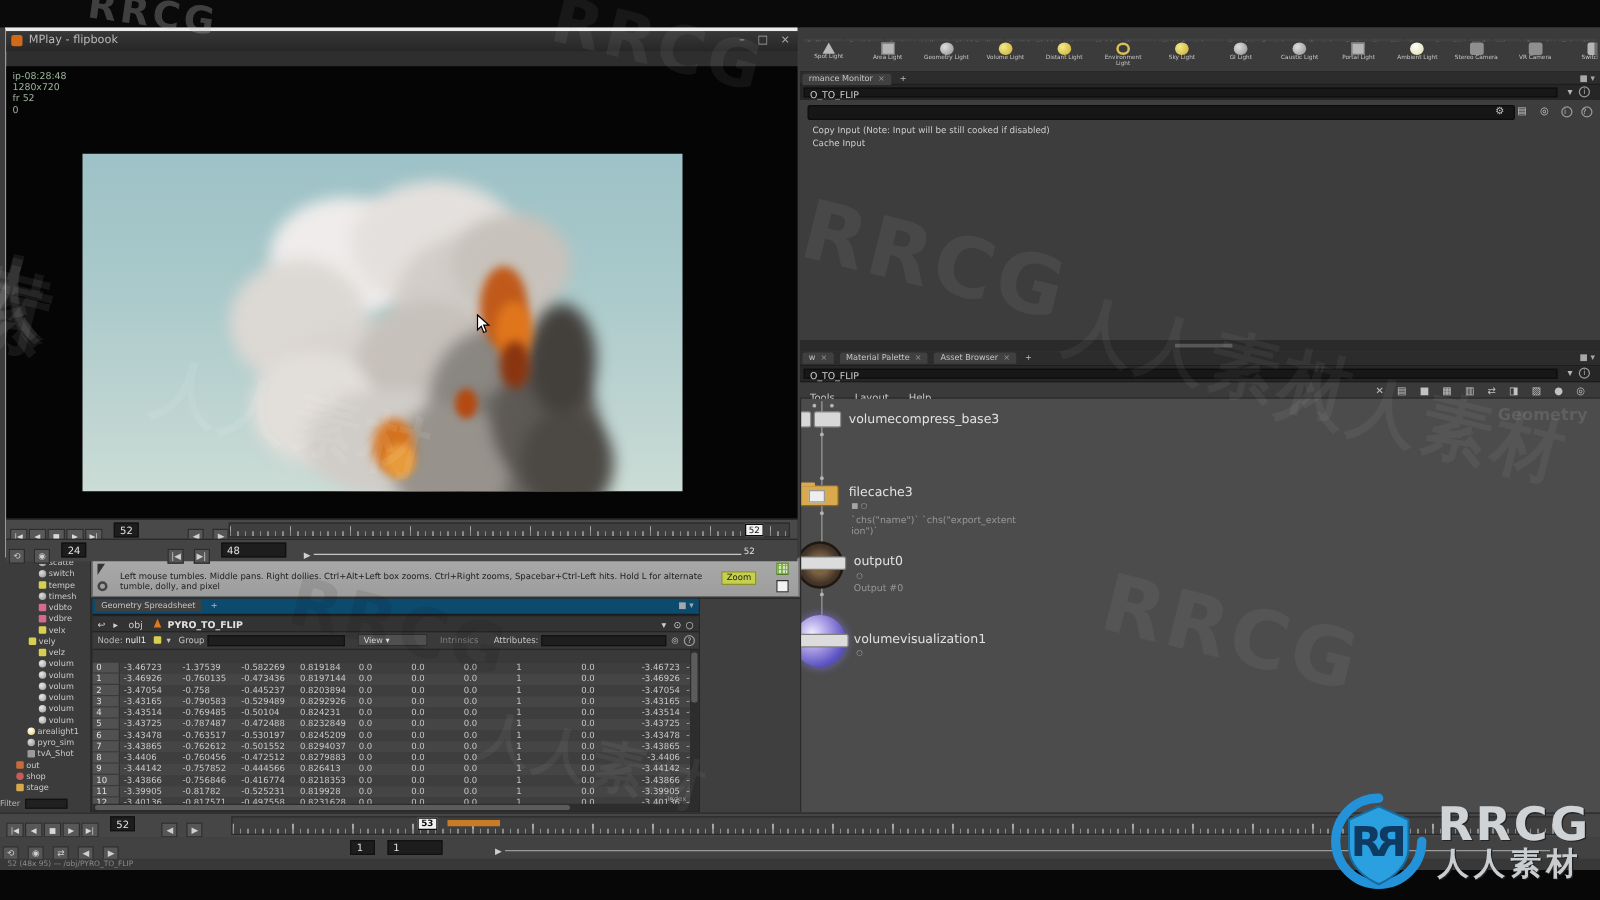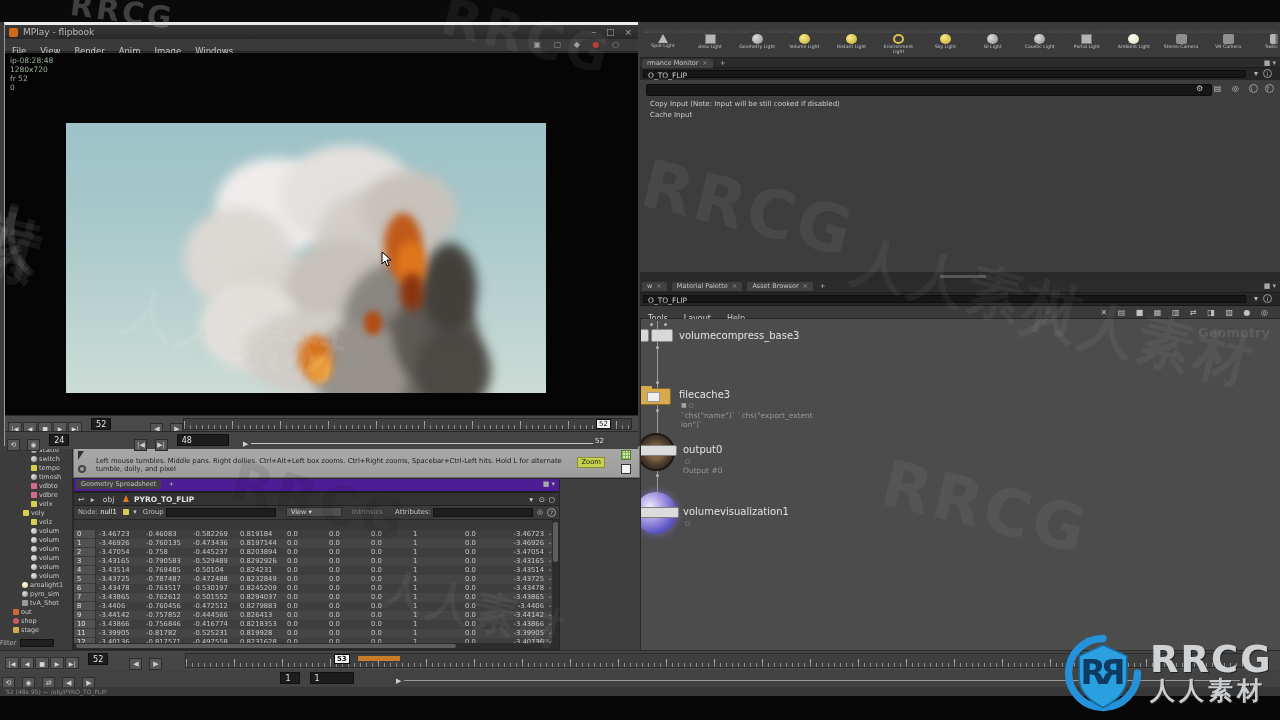--- a/index.html
+++ b/index.html
@@ -122,21 +122,21 @@
   #hint-text{position:absolute;left:22px;top:10px;right:60px;color:#1e1e1e;font-size:6.8px;line-height:8px;}
   #hint-chip{position:absolute;right:34px;top:10px;background:#c6cf4e;color:#20230a;font-size:6.8px;line-height:9px;padding:0 3px;border:1px solid #8a9130;}
   #hint-grid{position:absolute;right:8px;top:3px;width:10px;height:10px;background:
      repeating-linear-gradient(0deg,#7fb54a 0 1px,transparent 1px 3px),
      repeating-linear-gradient(90deg,#7fb54a 0 1px,transparent 1px 3px),#d8e6c0;border:1px solid #567a2e;}
   #hint-box{position:absolute;right:8px;top:17px;width:10px;height:10px;background:#f2f2f2;border:1px solid #333;}
 
   
   #sheet{left:73px;top:478px;width:487px;height:172px;background:#393939;border:1px solid #262626;}
   #sheet-filler{left:560px;top:478px;width:80px;height:172px;background:#3f3f3f;border-top:1px solid #262626;}
-  #sh-tabs{position:absolute;left:0;top:0;width:100%;height:13px;background:#4c1d95;}
+  #sh-tabs{position:absolute;left:0;top:0;width:100%;height:13px;background:#0c4a6e;}
   #sh-path{position:absolute;left:0;top:13px;width:100%;height:14px;background:#333;border-top:1px solid #222;border-bottom:1px solid #222;color:#cfcfcf;font-size:7.5px;line-height:13px;}
   #sh-path .flame{display:inline-block;width:0;height:0;border-left:3px solid transparent;border-right:3px solid transparent;border-bottom:7px solid #e07820;margin:0 3px 0 6px;}
   #sh-ctrl{position:absolute;left:0;top:27px;width:100%;height:14px;background:#3a3a3a;border-bottom:1px solid #262626;color:#c3c3c3;font-size:6.8px;line-height:13px;}
   .inset{display:inline-block;height:9px;background:#1e1e1e;border:1px solid #121212;vertical-align:middle;}
   .btn2{display:inline-block;height:10px;background:#505050;border:1px solid #2c2c2c;color:#ddd;font-size:6.5px;line-height:9px;padding:0 4px;vertical-align:middle;}
   .thead{position:absolute;left:0;top:41px;width:100%;height:10px;background:#303030;border-bottom:1px solid #222;display:flex;}
   .rows-wrap{position:absolute;left:0;top:51px;width:100%;height:117px;overflow:hidden;}
   .srow{display:flex;height:9px;}
   .srow:nth-child(odd){background:#3e3e3e;}
   .srow:nth-child(even){background:#454545;}
@@ -333,26 +333,20 @@
   <div class="abs" id="mplay">
     <div id="mp-title">
       <span class="t-icon"></span>
       <span class="t-text">MPlay - flipbook</span>
       <span class="winbtns">
         <span>–</span>
         <span>□</span>
         <span>×</span>
       </span>
     </div>
-    <div id="mp-menu">
-      <span style="display:inline-block;">
-        
-      <span class="mitem">File</span><span class="mitem">View</span><span class="mitem">Render</span><span class="mitem">Anim</span><span class="mitem">Image</span><span class="mitem">Windows</span></span>
-      <span id="mp-menu-icons">▣ ▢ ◆ <span style="color:#c23b3b;">●</span> ○</span>
-    </div>
     <div id="mp-view">
       <div id="mp-overlay">
 
       <div>ip-08:28:48</div>
           <div>1280x720</div>
           <div>fr 52</div>
           <div>0</div>
         </div>
       <div id="render">
 
@@ -536,21 +530,21 @@
       <span style="margin-left:10px;">Attributes:</span>
       <span class="inset" style="width:100px;"></span>
       <span style="position:absolute;right:16px;">◎</span>
       <span class="circ" style="position:absolute;right:3px;top:2px;">?</span>
     </div>
     <div class="rows-wrap">
 
         <div class="srow">
           <span class="cell g">0</span>
           <span class="cell c0">-3.46723</span>
-          <span class="cell c1">-0.46083</span>
+          <span class="cell c1">-1.37539</span>
           <span class="cell c2">-0.582269</span>
           <span class="cell c3">0.819184</span>
           <span class="cell c4">0.0</span>
           <span class="cell c5">0.0</span>
           <span class="cell c6">0.0</span>
           <span class="cell c7">1</span>
           <span class="cell c8">0.0</span>
           <span class="cell c9">-3.46723</span>
           <span class="cell c10">-0</span>
         </div>

